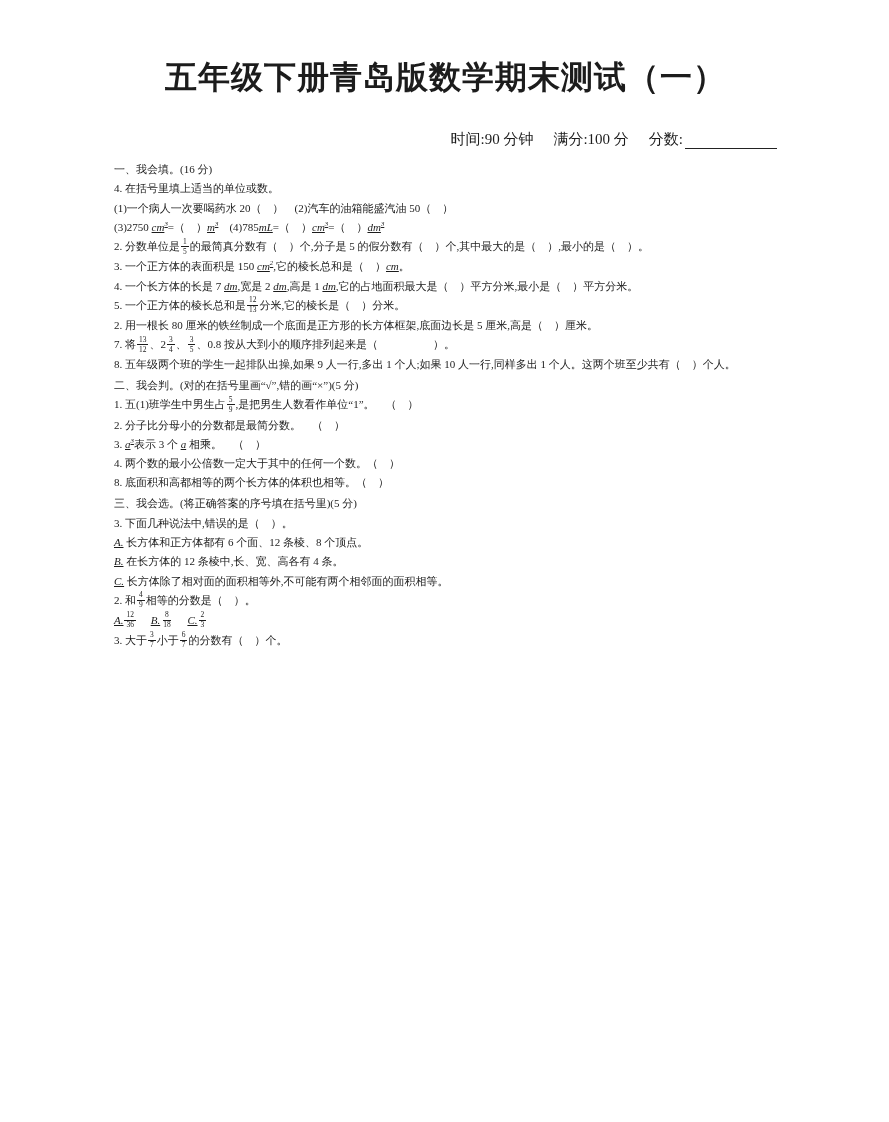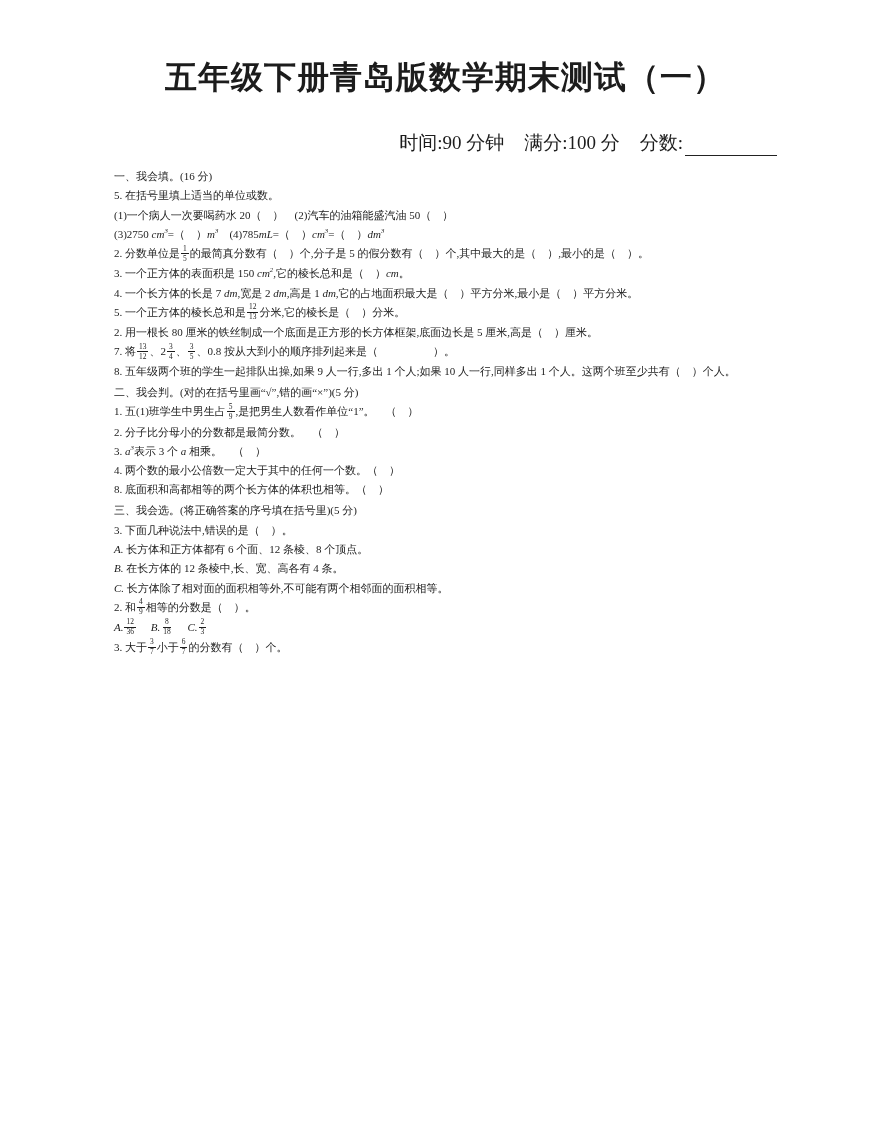--- a/index.html
+++ b/index.html
@@ -9,31 +9,31 @@
     font-family:"Liberation Serif","DejaVu Serif",serif;
     color:#1c1c1c; overflow:hidden;
   }
   .page { padding:56px 112px 0 114px; }
   .title {
     text-align:center; font-size:32px; font-weight:bold;
     letter-spacing:1px; margin-bottom:30px;
   }
   .info {
     display:flex; justify-content:flex-end; align-items:flex-end;
-    font-size:19px; margin-bottom:12px;
+    font-size:15px; margin-bottom:12px;
   }
   .info .seg { margin-left:20px; }
   .score-blank {
     display:inline-block; width:92px; height:15px;
     border-bottom:1.5px solid #222; margin-left:2px;
   }
   .exam-body { font-size:11px; line-height:1.62; }
   .line { margin:1.5px 0; }
   .line.head { margin-top:3px; }
-  .it { font-style:italic; }
+  .it { font-style:italic;text-decoration:underline; }
   sup.it { font-size:0.62em; vertical-align:super; line-height:0; }
   .frac {
     display:inline-flex; flex-direction:column; align-items:center;
     vertical-align:middle; line-height:1.08; font-size:0.68em;
     margin:0 1px; text-align:center; position:relative; top:-1px;
   }
   .frac .num { display:block; padding:0 2px 0.5px; border-bottom:1px solid #1c1c1c; }
   .frac .den { display:block; padding:0.5px 2px 0; }
 </style>
 </head>
@@ -42,21 +42,21 @@
 <div class="page">
   <div class="title">五年级下册青岛版数学期末测试（一）</div>
   <div class="info">
     <span class="seg">时间:90 分钟</span>
     <span class="seg">满分:100 分</span>
     <span class="seg">分数:</span>
     <span class="score-blank"></span>
   </div>
   <div class="exam-body">
       <div class="line head">一、我会填。(16 分)</div>
-      <div class="line">5.  在括号里填上适当的单位或数。</div>
+      <div class="line">4.  在括号里填上适当的单位或数。</div>
       <div class="line">(1)一个病人一次要喝药水 20（　）　(2)汽车的油箱能盛汽油 50（　）</div>
       <div class="line">(3)2750 <span class="it">cm</span><sup class="it">3</sup>=（　）<span class="it">m</span><sup class="it">3</sup>　(4)785<span class="it">mL</span>=（　）<span class="it">cm</span><sup class="it">3</sup>=（　）<span class="it">dm</span><sup class="it">3</sup></div>
       <div class="line">2.  分数单位是<span class="frac">
           <span class="num">1</span>
           <span class="den">5</span>
         </span>的最简真分数有（　）个,分子是 5 的假分数有（　）个,其中最大的是（　）,最小的是（　）。</div>
       <div class="line">3.  一个正方体的表面积是 150 <span class="it">cm</span><sup class="it">2</sup>,它的棱长总和是（　）<span class="it">cm</span>。</div>
       <div class="line">4.  一个长方体的长是 7 <span class="it">dm</span>,宽是 2 <span class="it">dm</span>,高是 1 <span class="it">dm</span>,它的占地面积最大是（　）平方分米,最小是（　）平方分米。</div>
       <div class="line">5.  一个正方体的棱长总和是<span class="frac">
           <span class="num">12</span>

